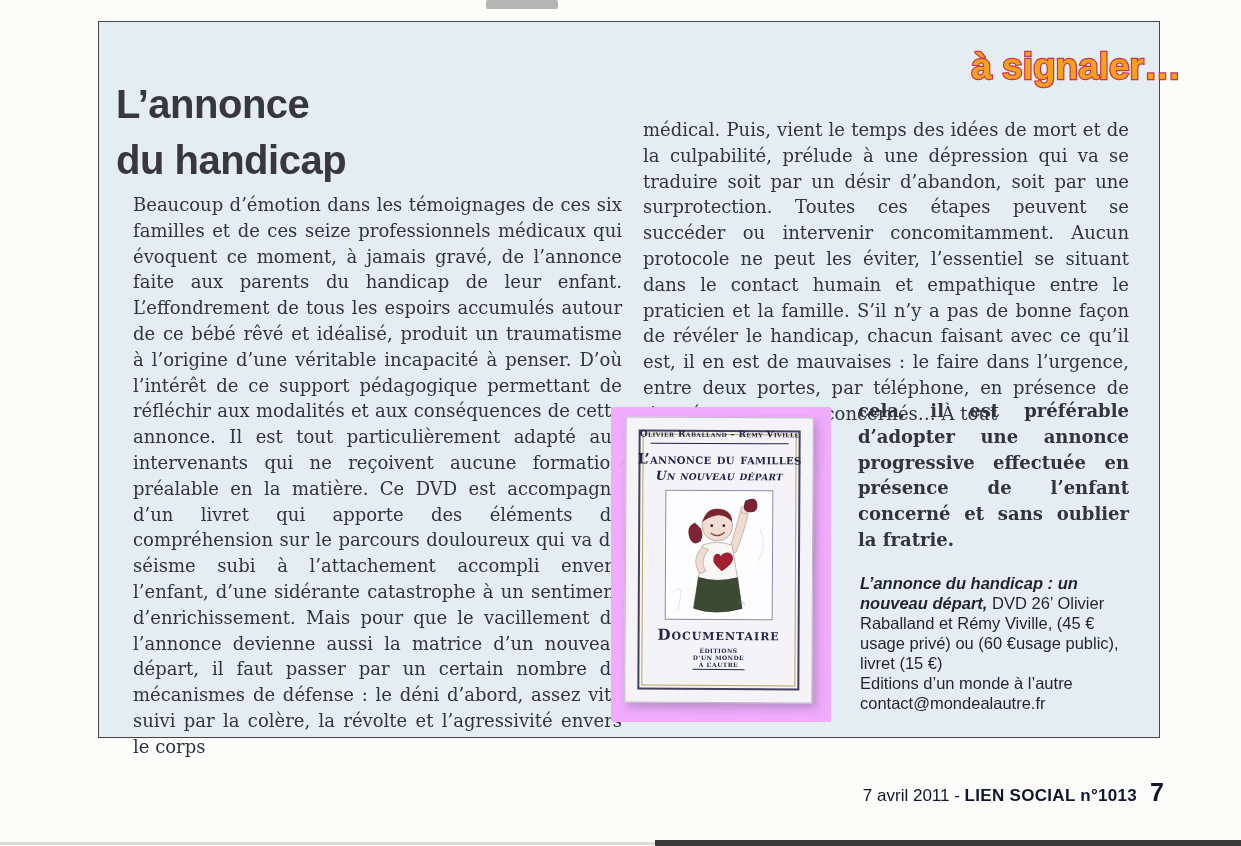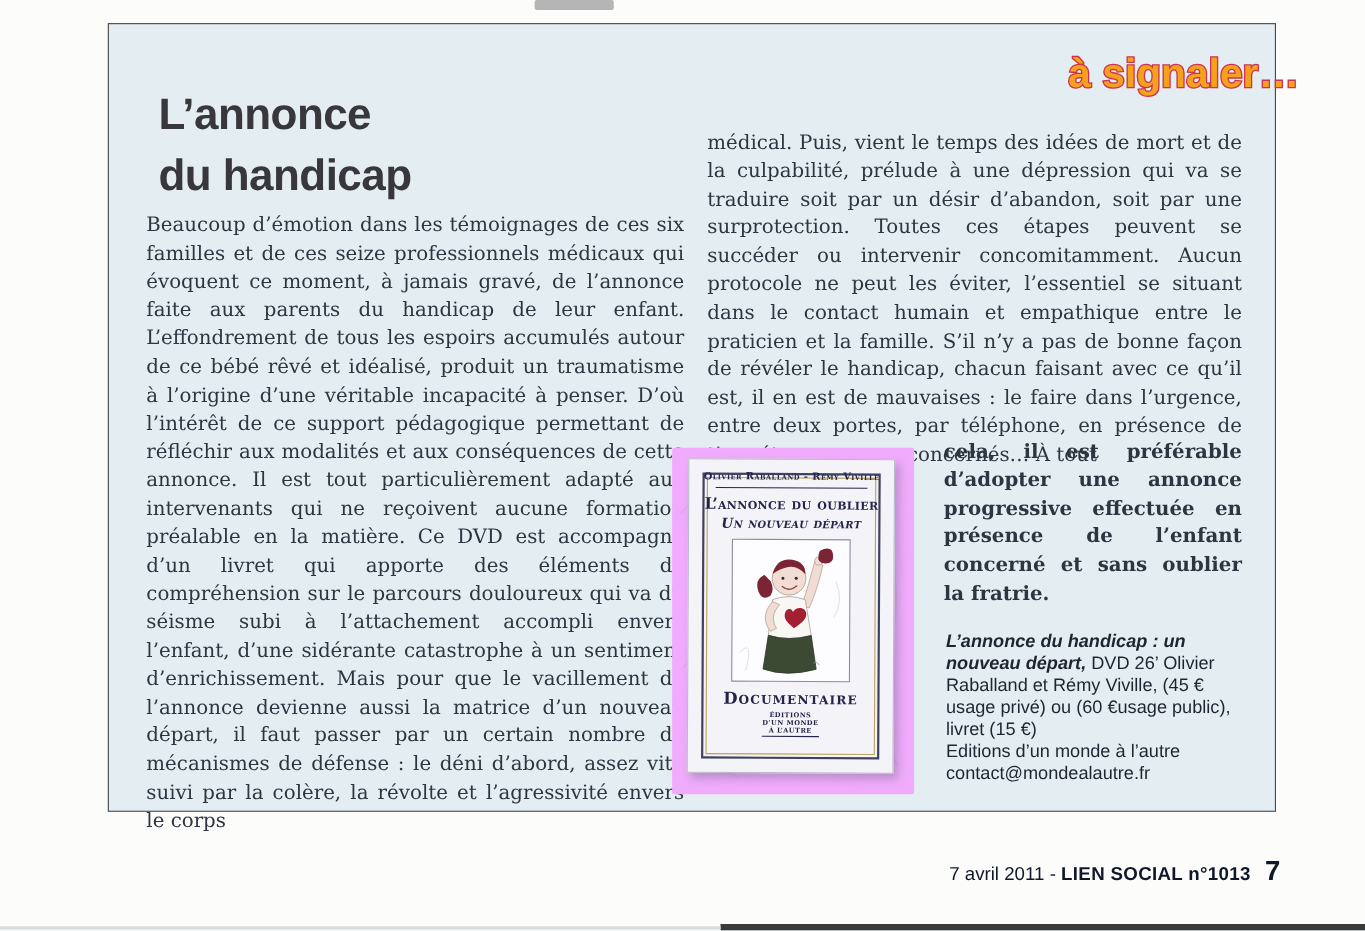--- a/index.html
+++ b/index.html
@@ -17,21 +17,21 @@
   .panel{
     position:absolute;left:98px;top:21px;width:1062px;height:717px;
     background:#e4eef2;border:1px solid #45464a;box-sizing:border-box;
   }
 
   
   .badge-wrap{position:absolute;left:928px;top:36px;width:260px;height:58px;}
 
   
   .article-title{
-    position:absolute;left:144px;top:76px;width:480px;
+    position:absolute;left:116px;top:76px;width:480px;
     font-family:"Liberation Sans",sans-serif;
     font-size:40px;line-height:56px;font-weight:700;
     color:#37373c;letter-spacing:-0.5px;
   }
 
   
   .bodytext{
     font-family:"DejaVu Serif","Liberation Serif",serif;
     font-size:18px;line-height:25.8px;color:#2e3440;
     text-align:justify;
@@ -124,21 +124,21 @@
       <path d="M150 250 Q175 230 170 280"></path>
     </g>
   </svg>
   <div class="cover">
     <div class="cover-frame">
       <div class="cover-frame-gold"></div>
     </div>
     <div class="cover-content">
       <div class="cover-authors">Olivier Raballand - Rémy Viville</div>
       <div class="cover-rule"></div>
-      <div class="cover-title">L’annonce du oublier</div>
+      <div class="cover-title">L’annonce du familles</div>
       <div class="cover-subtitle">Un nouveau départ</div>
       <div class="cover-illobox">
         <svg width="104" height="126" viewBox="0 0 112 135">
           <rect x="0" y="0" width="112" height="135" fill="#fdfcfe"></rect>
           <g fill="none" stroke="#b9b9c9" stroke-width="0.8" opacity="0.5">
             <path d="M6 110 Q20 95 12 128"></path>
               <path d="M100 40 Q108 60 98 75"></path>
           </g>
 
           <path d="M66 64 C72 50 75 34 79 21 L87 24 C84 38 80 52 74 66 Z" fill="#f0dcd2" stroke="#b09a8c" stroke-width="0.7"></path>

